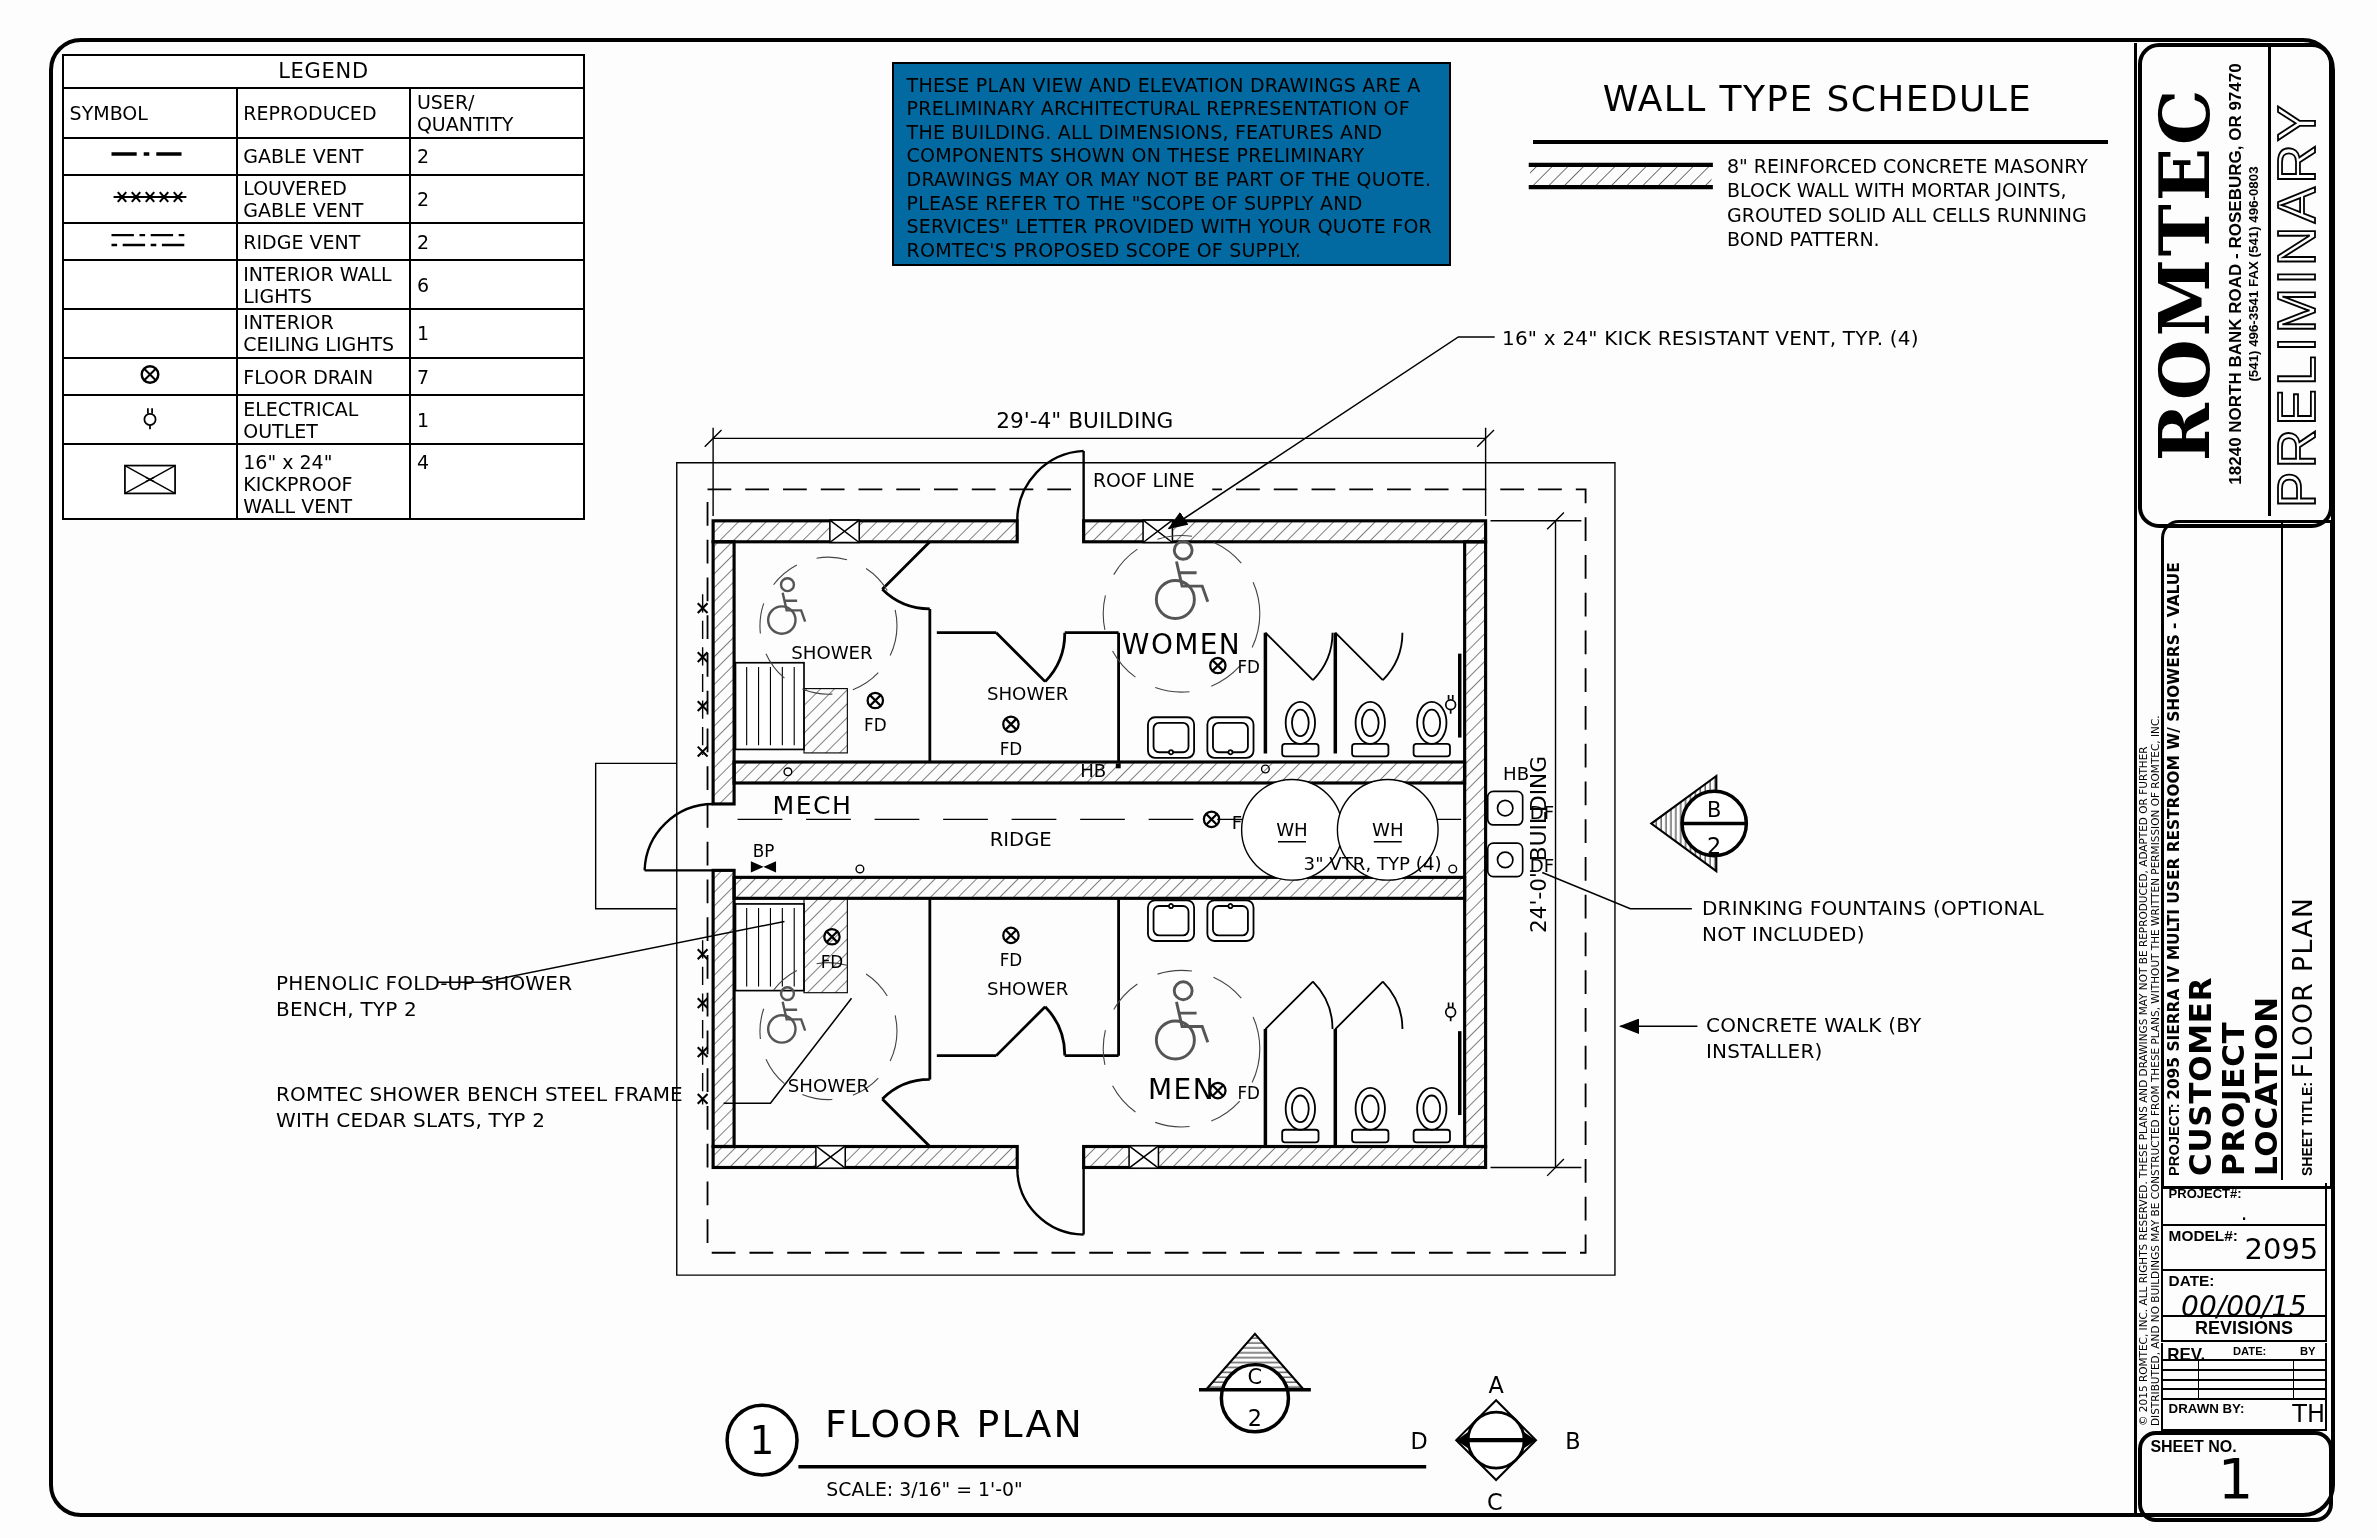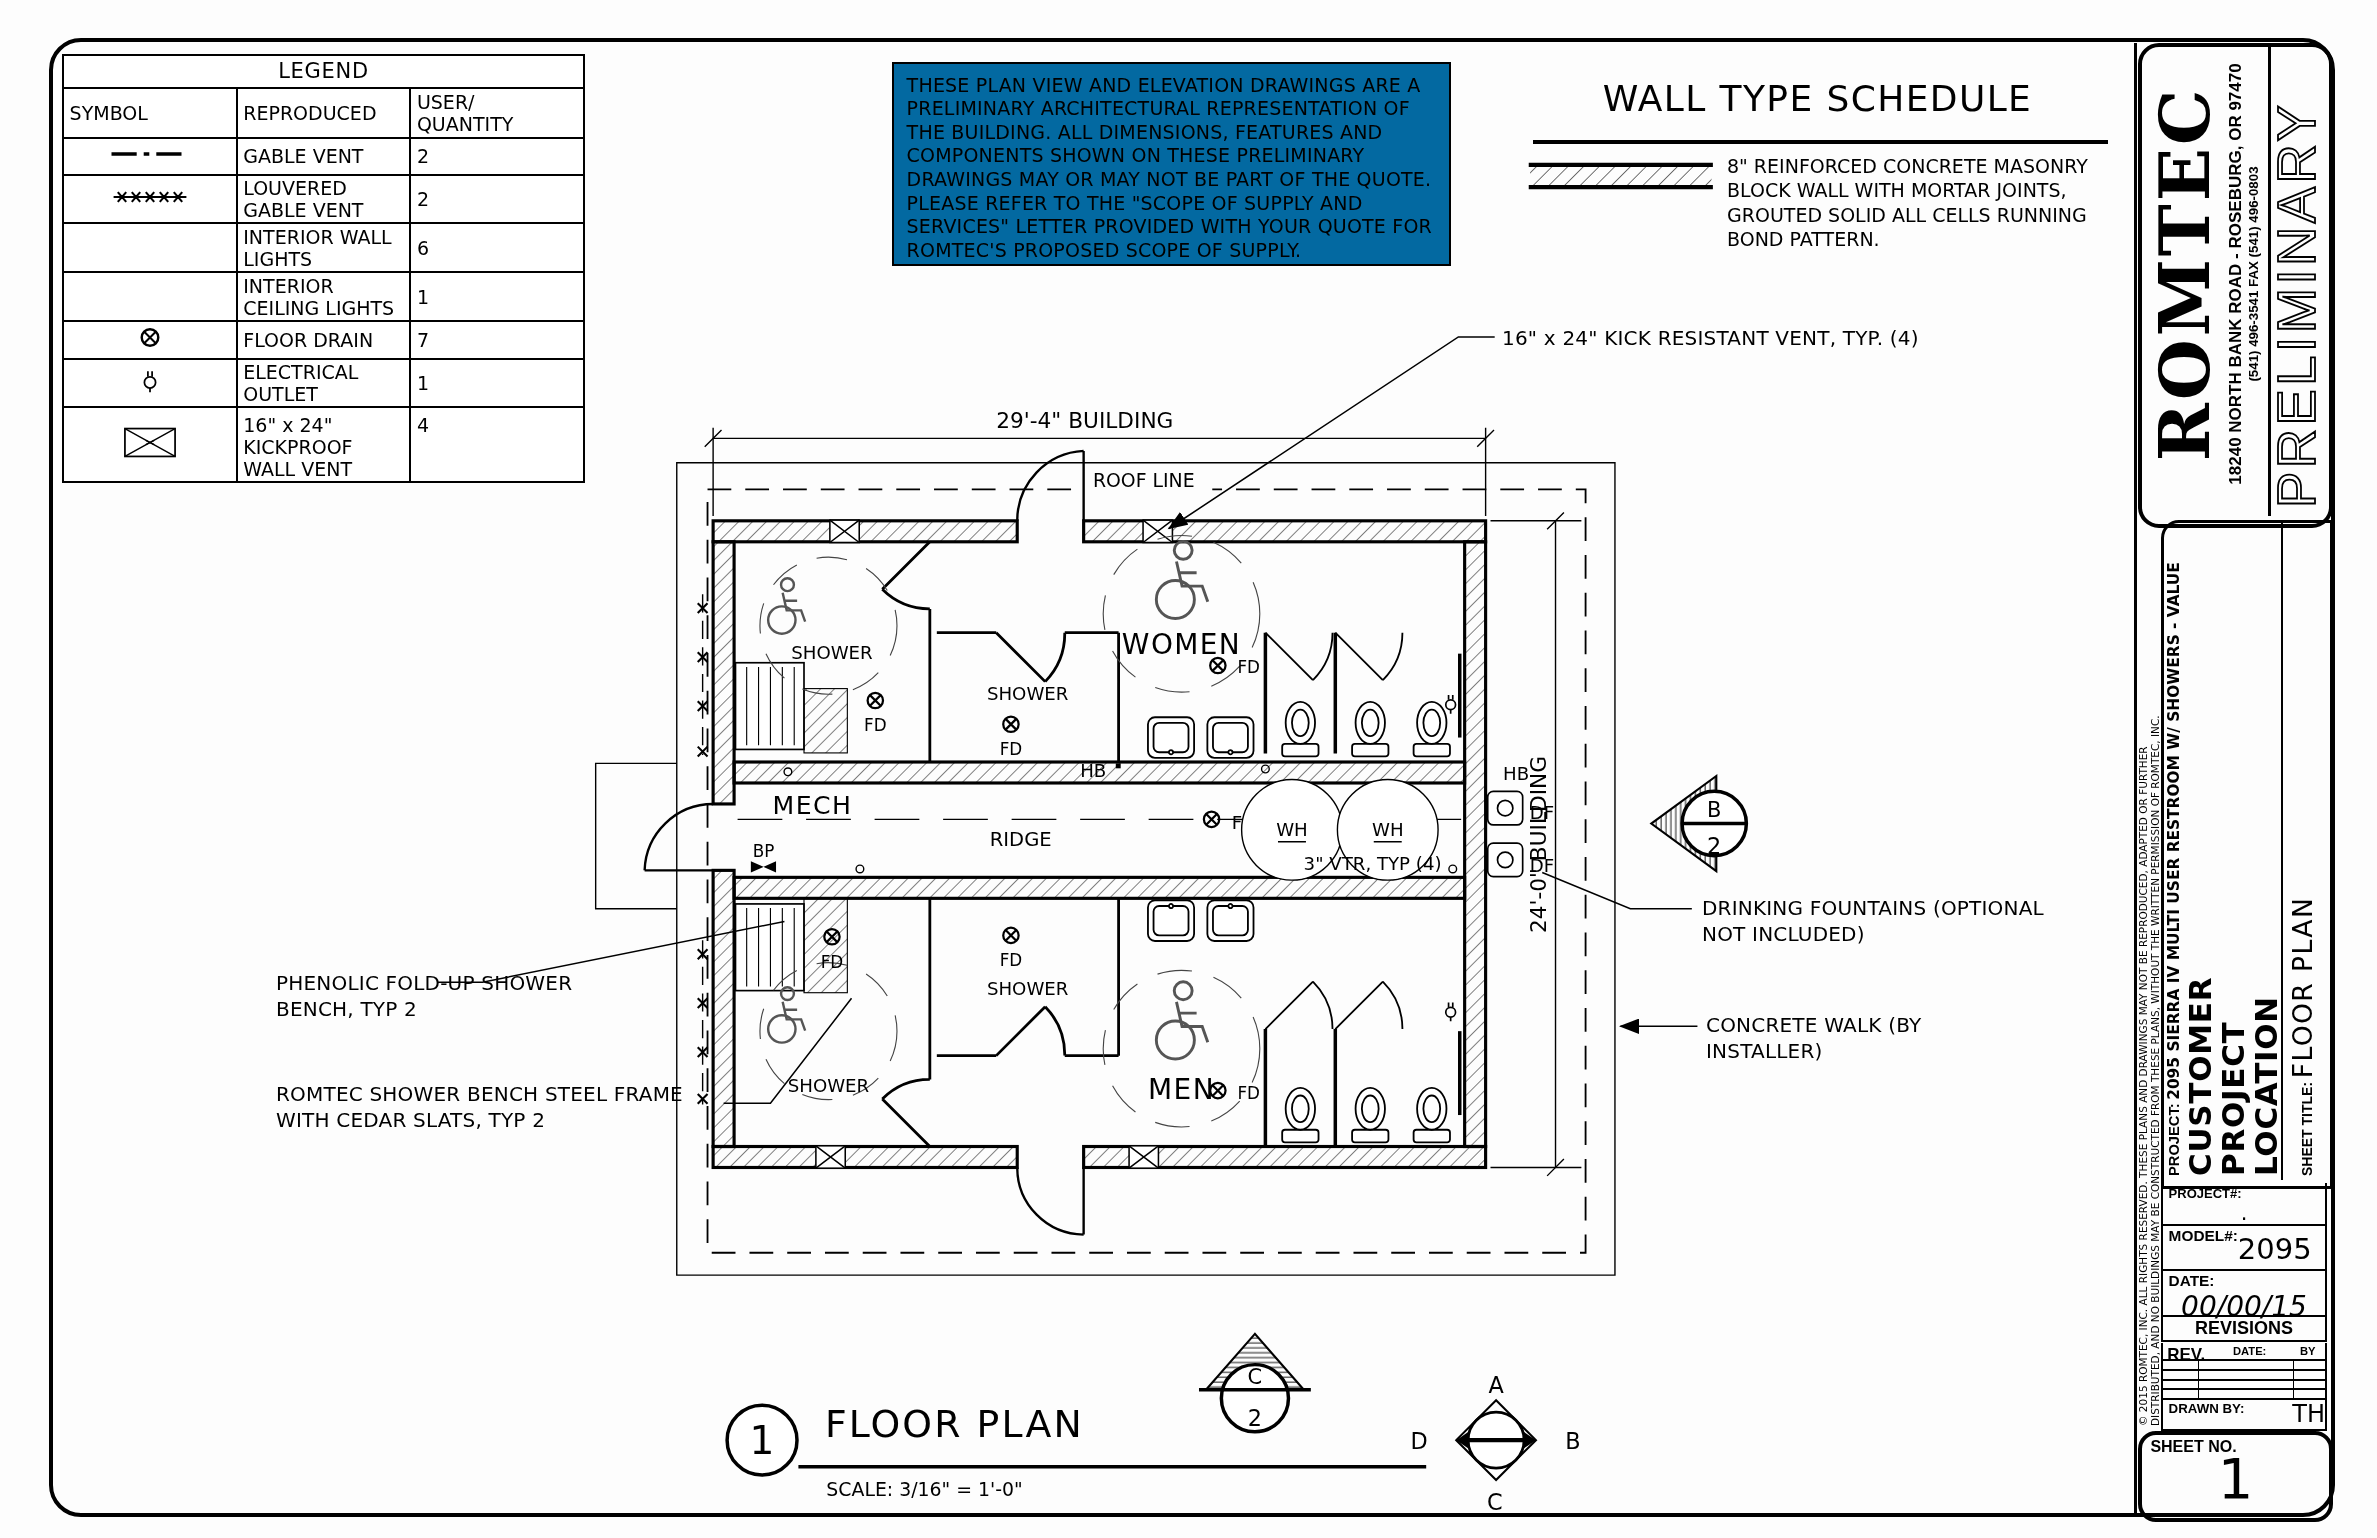--- a/index.html
+++ b/index.html
@@ -298,20 +298,28 @@
   </tr>
   <tr style="height:35px">
     <td class="sym"><svg width="84" height="28" viewBox="0 0 120 40">
             <line x1="8" y1="20" x2="112" y2="20" stroke="#000" stroke-width="3"></line>
             <path d="M14 13 L26 27 M14 27 L26 13 M34 13 L46 27 M34 27 L46 13 M54 13 L66 27 M54 27 L66 13 M74 13 L86 27 M74 27 L86 13 M94 13 L106 27 M94 27 L106 13" stroke="#000" stroke-width="3"></path>
           </svg></td>
     <td>LOUVERED GABLE VENT</td>
     <td>2</td>
   </tr>
   <tr style="height:35px">
+    <td class="sym"><svg width="84" height="28" viewBox="0 0 120 40">
+            <line x1="5" y1="13" x2="115" y2="13" stroke="#000" stroke-width="3.5" stroke-dasharray="32 8 8 8"></line>
+            <line x1="5" y1="27" x2="115" y2="27" stroke="#000" stroke-width="3.5" stroke-dasharray="8 8 32 8"></line>
+          </svg></td>
+    <td>RIDGE VENT</td>
+    <td>2</td>
+  </tr>
+  <tr style="height:35px">
         <td class="sym"></td>
     <td>INTERIOR WALL LIGHTS</td>
     <td>6</td>
       </tr>
   <tr style="height:35px">
         <td class="sym"></td>
     <td>INTERIOR CEILING LIGHTS</td>
     <td>1</td>
       </tr>
   <tr style="height:36px">
@@ -407,21 +415,21 @@
   <span class="lbl" style="font-size:14px">SHEET TITLE:</span>
   <span style="font-size:26.6px;letter-spacing:1.4px">FLOOR PLAN</span>
 </div>
 
 <div class="abs boxC" style="top:1183px;height:43px">
   <div class="lbl" style="font-size:13px;padding:2.8px 0 0 5.6px">PROJECT#:</div>
   <div style="font-size:21px;text-align:center">.</div>
 </div>
 <div class="abs boxC" style="top:1226px;height:45px">
   <div class="lbl" style="font-size:15.4px;padding:1.4px 0 0 5.6px;float:left">MODEL#:</div>
-  <div style="font-size:29px;text-align:left;padding-top:5.6px">2095</div>
+  <div style="font-size:29px;text-align:center;padding-top:5.6px">2095</div>
 </div>
 <div class="abs boxC" style="top:1271px;height:46px">
   <div class="lbl" style="font-size:15.4px;padding:1.4px 0 0 5.6px;float:left">DATE:</div>
   <div style="font-size:28px;font-style:italic;text-align:center;padding-top:5.6px">00/00/15</div>
 </div>
 <div class="abs boxC lbl" style="top:1317px;height:25px;text-align:center;font-size:18px;padding-top:1.4px">REVISIONS</div>
 <div class="abs boxC" style="top:1343px;height:18px">
   <span class="lbl" style="font-size:17px;position:absolute;left:4.2px;top:2.1px">REV.</span>
   <span class="lbl" style="font-size:11.2px;position:absolute;left:70px;top:2.1px">DATE:</span>
   <span class="lbl" style="font-size:11.2px;position:absolute;left:137px;top:2.1px">BY</span>

